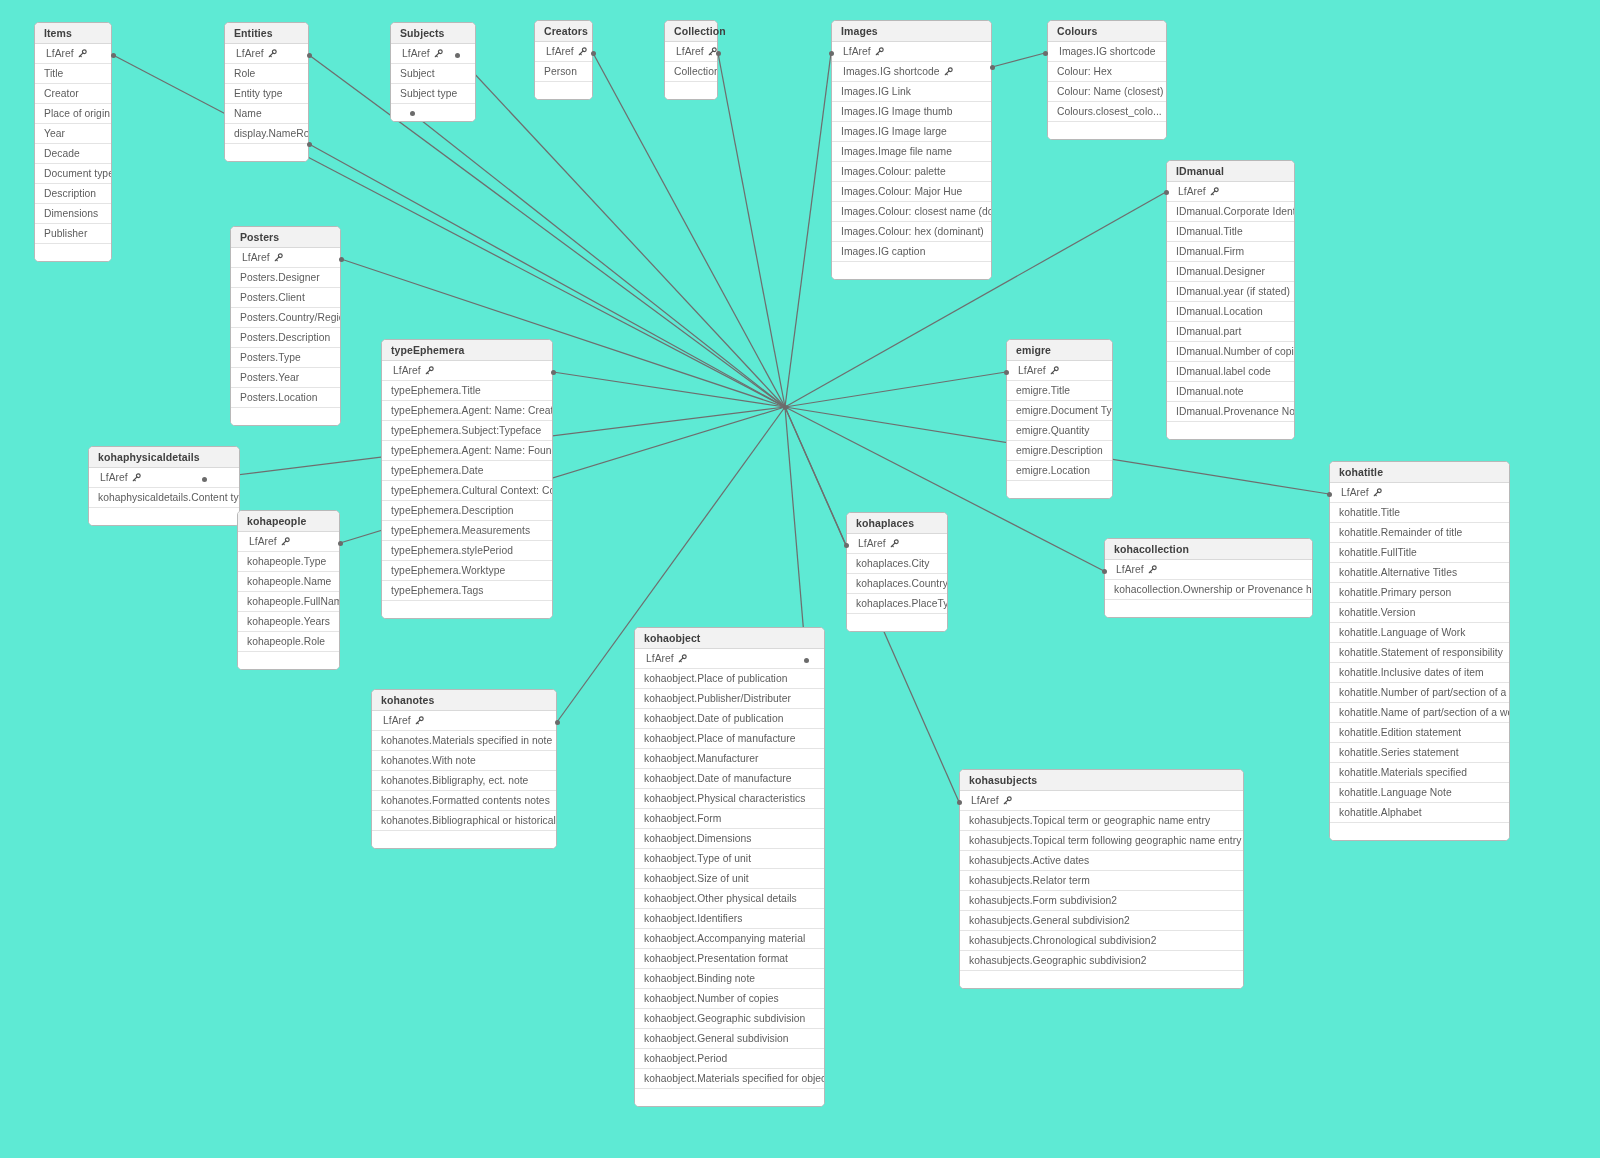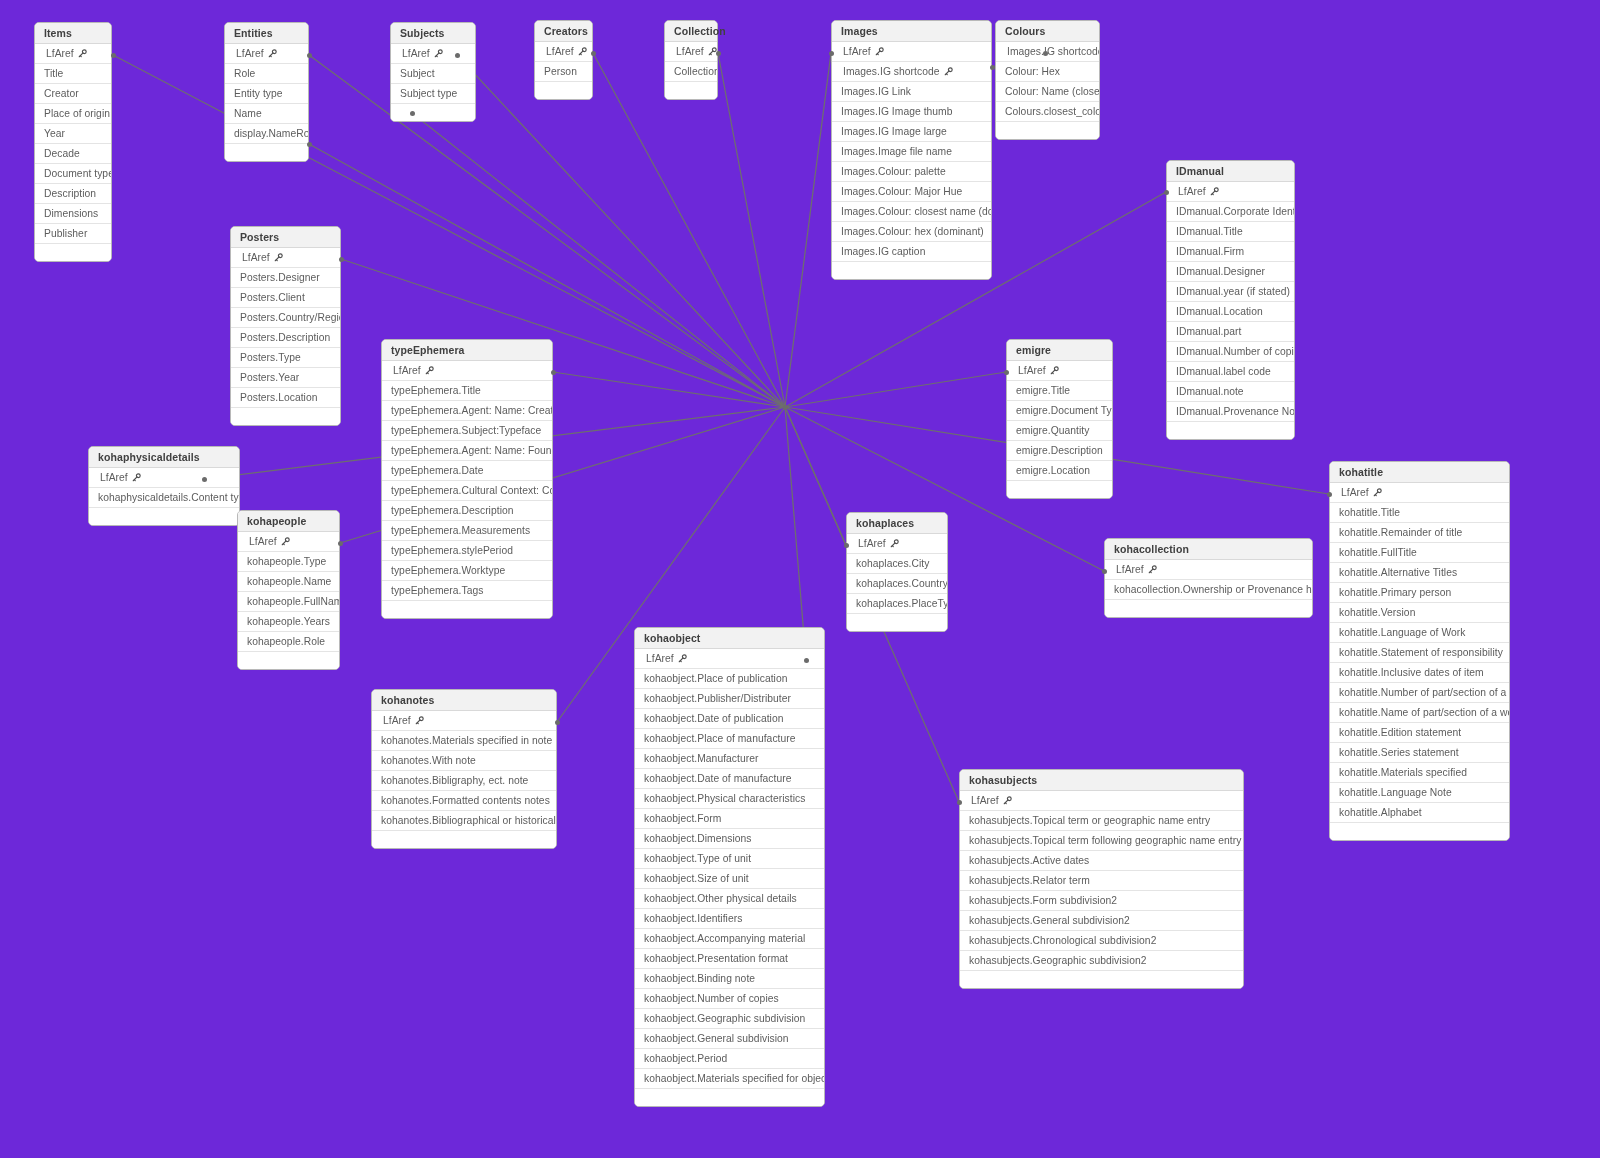--- a/index.html
+++ b/index.html
@@ -4,21 +4,21 @@
 <style>
   html,body{margin:0;padding:0;background:#ffffff;}
   body{
     font-family:"Liberation Sans", sans-serif;
     -webkit-font-smoothing:antialiased;
   }
   #canvas{
     position:relative;
     width:1600px;
     height:1158px;
-    background:#6d28d9;
+    background:#5eead4;
     overflow:hidden;
   }
   #links{
     position:absolute;
     left:0; top:0;
     width:1600px; height:1158px;
     pointer-events:none;
   }
   .tbl{
     position:absolute;
@@ -184,21 +184,21 @@
         <div class="tbl-row"><span>Images.IG Image thumb</span></div>
         <div class="tbl-row"><span>Images.IG Image large</span></div>
         <div class="tbl-row"><span>Images.Image file name</span></div>
         <div class="tbl-row"><span>Images.Colour: palette</span></div>
         <div class="tbl-row"><span>Images.Colour: Major Hue</span></div>
         <div class="tbl-row"><span>Images.Colour: closest name (domi...</span></div>
         <div class="tbl-row"><span>Images.Colour: hex (dominant)</span></div>
         <div class="tbl-row"><span>Images.IG caption</span></div>
         <div class="tbl-row tbl-foot"></div>
       </div>
-      <div class="tbl" style="left: 995px; top: 20px; width: 105px;">
+      <div class="tbl" style="left: 1047px; top: 20px; width: 120px;">
         <div class="tbl-head">Colours</div>
         <div class="tbl-row key"><span>Images.IG shortcode</span></div>
         <div class="tbl-row"><span>Colour: Hex</span></div>
         <div class="tbl-row"><span>Colour: Name (closest)</span></div>
         <div class="tbl-row"><span>Colours.closest_colo...</span></div>
         <div class="tbl-row tbl-foot"></div>
       </div>
       <div class="tbl" style="left: 1166px; top: 160px; width: 129px;">
         <div class="tbl-head">IDmanual</div>
         <div class="tbl-row key"><span>LfAref</span><span class="keyicon"><svg width="9" height="9" viewBox="0 0 10 10" aria-hidden="true">

